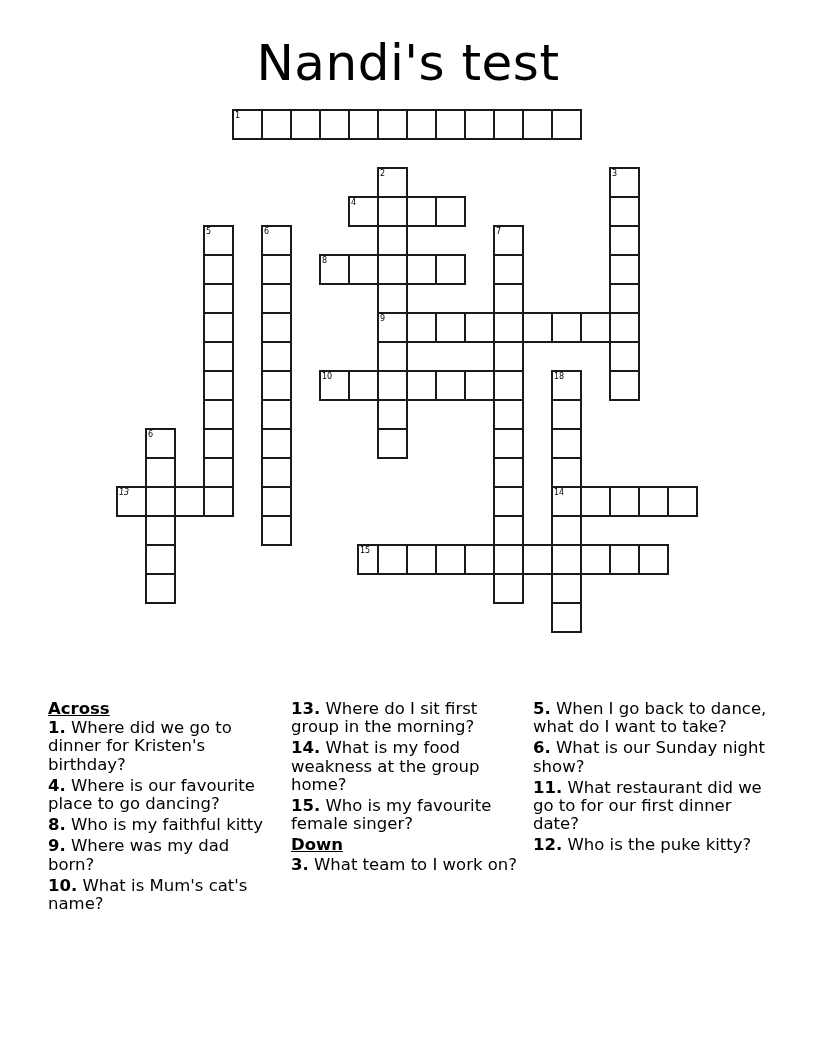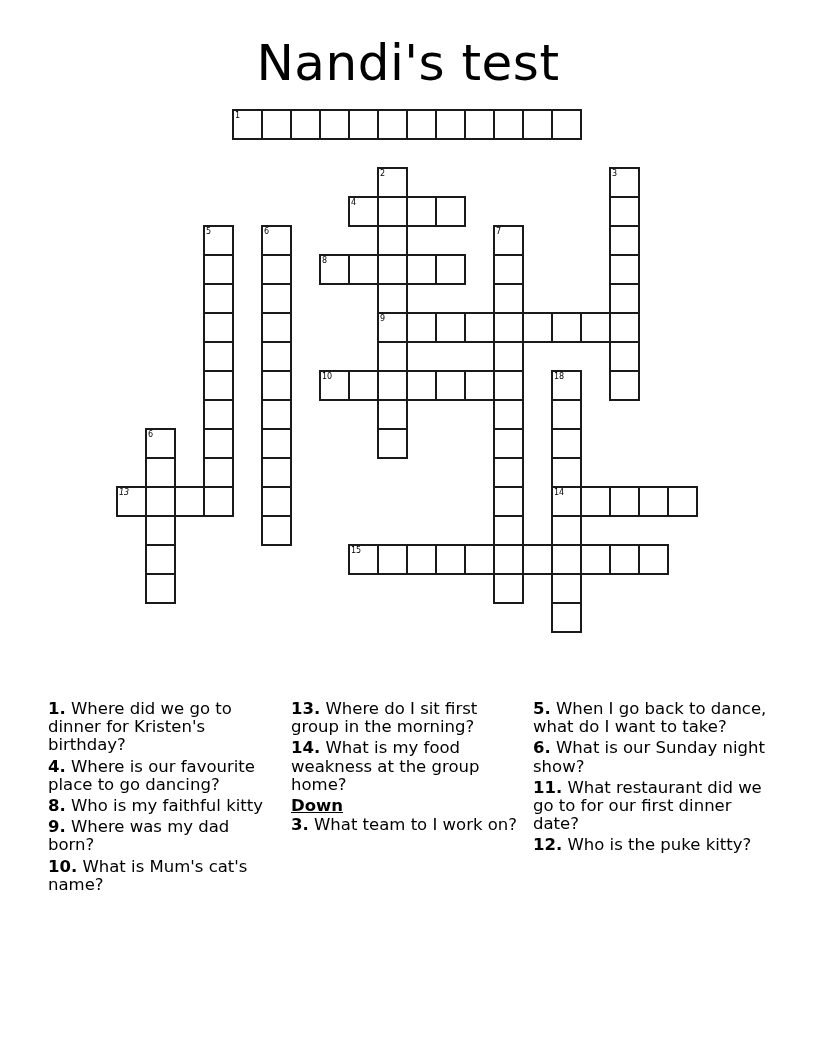--- a/index.html
+++ b/index.html
@@ -146,44 +146,46 @@
     <div class="cell" style="left: 146px; top: 545px;"></div>
     <div class="cell" style="left: 146px; top: 574px;"></div>
     <div class="cell" style="left: 117px; top: 487px; font-style: italic;">
       <span class="num">13</span>
     </div>
     <div class="cell" style="left: 175px; top: 487px;"></div>
     <div class="cell" style="left: 581px; top: 487px;"></div>
     <div class="cell" style="left: 610px; top: 487px;"></div>
     <div class="cell" style="left: 639px; top: 487px;"></div>
     <div class="cell" style="left: 668px; top: 487px;"></div>
-    <div class="cell" style="left: 349px; top: 545px;">
+    <div class="cell" style="left: 358px; top: 545px;">
       <span class="num">15</span>
     </div>
     <div class="cell" style="left: 378px; top: 545px;"></div>
     <div class="cell" style="left: 407px; top: 545px;"></div>
     <div class="cell" style="left: 436px; top: 545px;"></div>
     <div class="cell" style="left: 465px; top: 545px;"></div>
     <div class="cell" style="left: 523px; top: 545px;"></div>
     <div class="cell" style="left: 581px; top: 545px;"></div>
     <div class="cell" style="left: 610px; top: 545px;"></div>
     <div class="cell" style="left: 639px; top: 545px;"></div>
   </div>
 
 <div class="clues col1">
+  <div class="head">Across</div>
   <div class="clue"><b>1.</b><span> Where did we go to dinner for Kristen's birthday?</span></div>
   <div class="clue"><b>4.</b><span> Where is our favourite place to go dancing?</span></div>
   <div class="clue"><b>8.</b><span> Who is my faithful kitty</span></div>
   <div class="clue"><b>9.</b><span> Where was my dad born?</span></div>
   <div class="clue"><b>10.</b><span> What is Mum's cat's name?</span></div>
 </div>
 
 <div class="clues col2">
   <div class="clue"><b>13.</b><span> Where do I sit first group in the morning?</span></div>
   <div class="clue"><b>14.</b><span> What is my food weakness at the group home?</span></div>
+  <div class="clue"><b>15.</b><span> Who is my favourite female singer?</span></div>
   <div class="head">Down</div>
   <div class="clue"><b>3.</b><span> What team to I work on?</span></div>
 </div>
 
 <div class="clues col3">
   <div class="clue"><b>5.</b><span> When I go back to dance, what do I want to take?</span></div>
   <div class="clue"><b>6.</b><span> What is our Sunday night show?</span></div>
   <div class="clue"><b>11.</b><span> What restaurant did we go to for our first dinner date?</span></div>
   <div class="clue"><b>12.</b><span> Who is the puke kitty?</span></div>
 </div>

